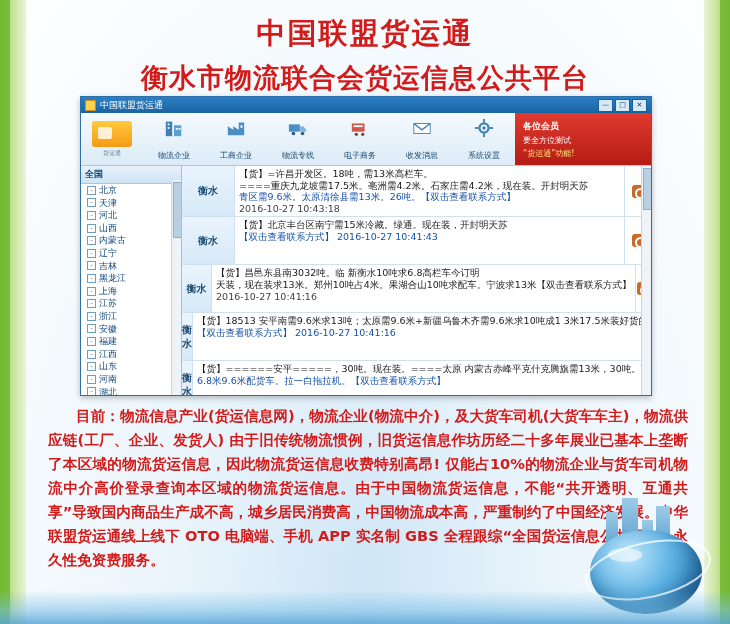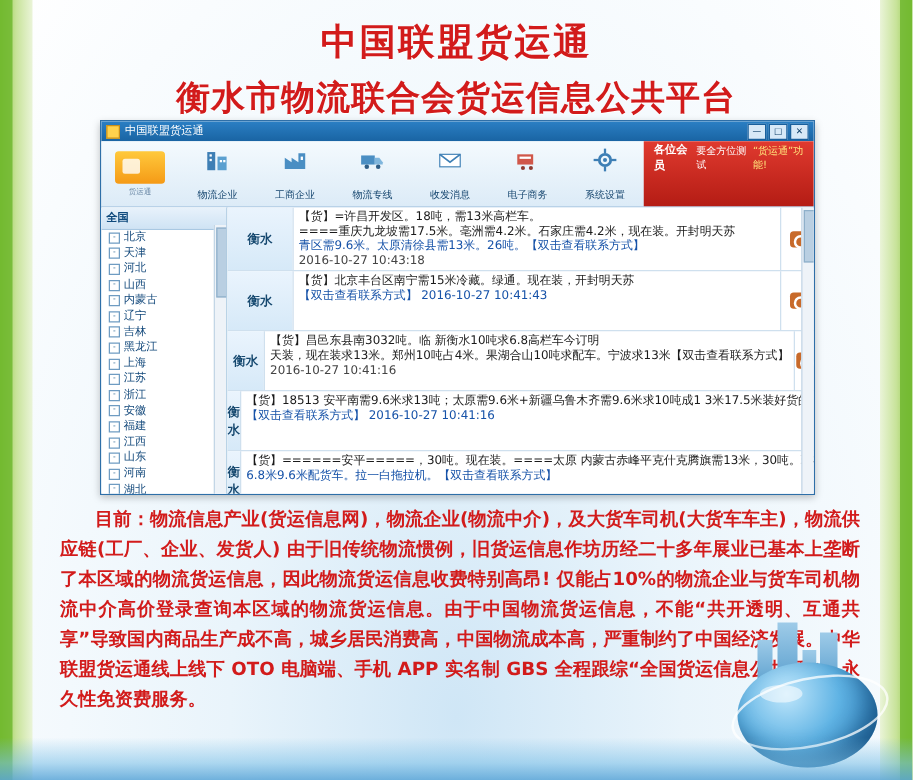--- a/index.html
+++ b/index.html
@@ -68,21 +68,21 @@
   .ribbon-logo .cap{font-size:6px;color:#6b89a6;margin-top:2px;}
   .rb-item{
     width:62px;display:flex;flex-direction:column;align-items:center;justify-content:center;gap:12px;
     cursor:default;
   }
   .rb-ic{width:22px;height:20px;display:block;}
   .rb-lb{font-size:8px;color:#16466f;white-space:nowrap;}
   .vip{
     position:absolute;right:0;top:0;bottom:0;width:128px;
     background:linear-gradient(180deg,#e03a2f,#b41c14);
-    color:#fff;display:flex;flex-direction:row;justify-content:center;padding-left:8px;
+    color:#fff;display:flex;flex-direction:column;justify-content:center;padding-left:8px;
   }
   .vip .v1{font-size:9px;font-weight:bold;}
   .vip .v2{font-size:8px;margin-top:2px;}
   .vip .v3{font-size:8px;margin-top:2px;color:#ffe27a;}
 
   
   .appbody{display:flex;height:calc(298px - 16px - 52px);}
   .tree{
     width:100px;background:#fff;border-right:1px solid #9fc1dd;overflow:hidden;position:relative;
   }
@@ -208,34 +208,34 @@
           <rect x="2" y="7" width="12" height="8" fill="#4a8ec3"></rect>
             <path d="M14 9h4l3 4v2h-7z" fill="#7fb6dd"></path>
           <circle cx="7" cy="17" r="2" fill="#2e5d86"></circle>
             <circle cx="17" cy="17" r="2" fill="#2e5d86"></circle>
         </svg>
         <span class="rb-lb">物流专线</span>
       </div>
 
       <div class="rb-item">
         <svg class="rb-ic" viewBox="0 0 24 22">
-          <rect x="3" y="6" width="18" height="11" fill="#fff" stroke="#3e7fb5"></rect>
-            <path d="M3 6l9 7 9-7" fill="none" stroke="#3e7fb5" stroke-width="1.5"></path>
-        </svg>
-        <span class="rb-lb">收发消息</span>
-      </div>
-
-      <div class="rb-item">
-        <svg class="rb-ic" viewBox="0 0 24 22">
           <rect x="3" y="6" width="14" height="9" fill="#d0574a"></rect>
             <rect x="5" y="8" width="10" height="2" fill="#fff"></rect>
           <circle cx="8" cy="18" r="1.8" fill="#8e3a30"></circle>
             <circle cx="15" cy="18" r="1.8" fill="#8e3a30"></circle>
         </svg>
         <span class="rb-lb">电子商务</span>
+      </div>
+
+      <div class="rb-item">
+        <svg class="rb-ic" viewBox="0 0 24 22">
+          <rect x="3" y="6" width="18" height="11" fill="#fff" stroke="#3e7fb5"></rect>
+            <path d="M3 6l9 7 9-7" fill="none" stroke="#3e7fb5" stroke-width="1.5"></path>
+        </svg>
+        <span class="rb-lb">收发消息</span>
       </div>
 
 
       <div class="rb-item">
         <svg class="rb-ic" viewBox="0 0 24 22">
           <circle cx="12" cy="11" r="5" fill="none" stroke="#3e7fb5" stroke-width="2.5"></circle>
           <circle cx="12" cy="11" r="1.8" fill="#3e7fb5"></circle>
           <rect x="11" y="1" width="2" height="4" fill="#3e7fb5"></rect>
             <rect x="11" y="17" width="2" height="4" fill="#3e7fb5"></rect>
           <rect x="2" y="10" width="4" height="2" fill="#3e7fb5"></rect>

